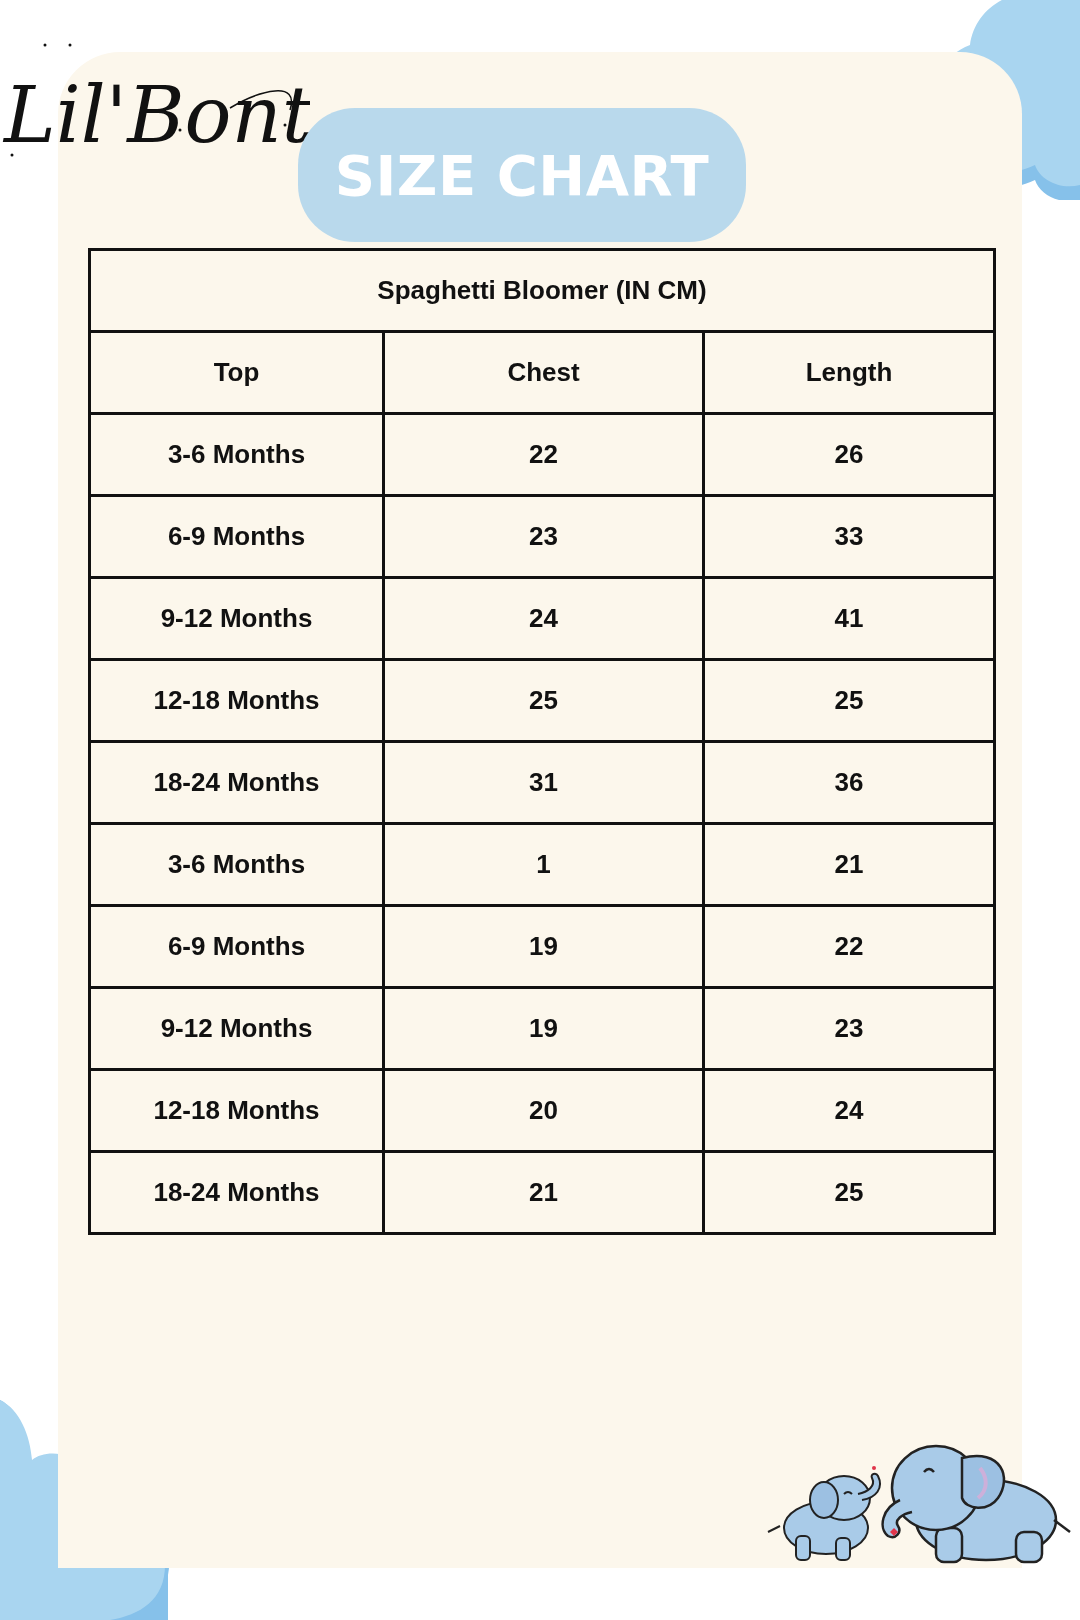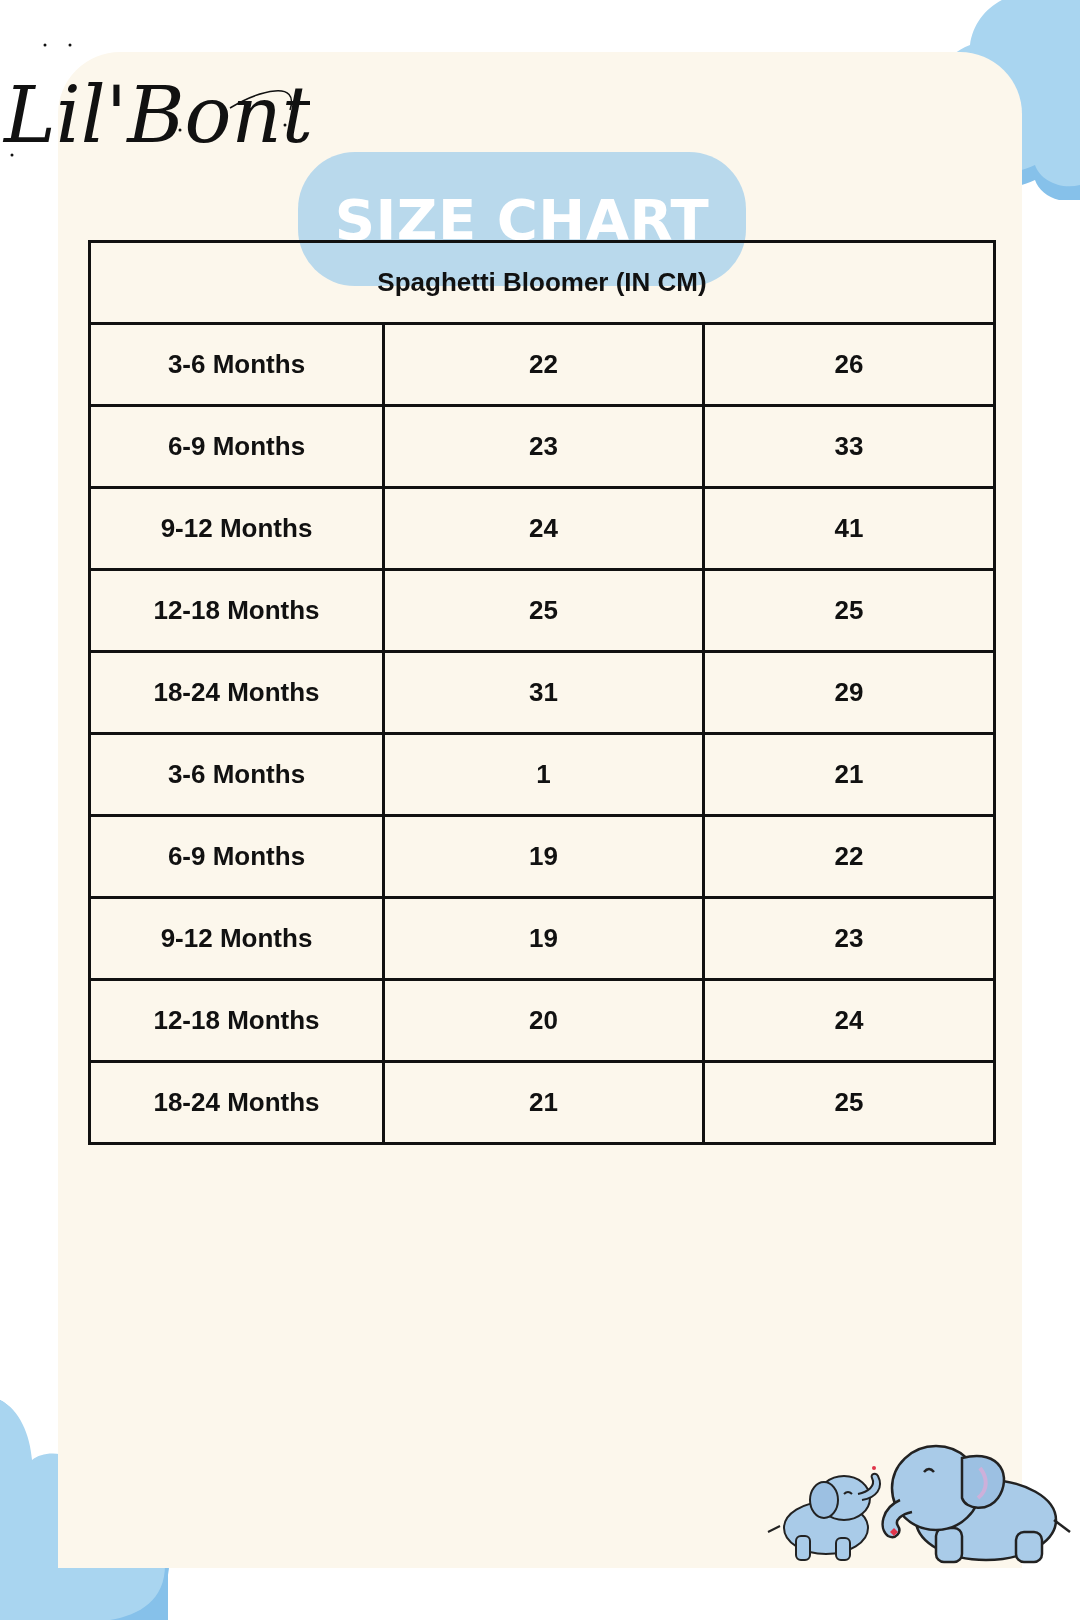--- a/index.html
+++ b/index.html
@@ -37,33 +37,32 @@
       position: absolute;
       left: 298px;
       top: 108px;
       width: 448px;
       height: 134px;
       background: #b9d9ec;
       border-radius: 57px;
       display: flex;
       align-items: center;
       justify-content: center;
-      margin-top: 44px;
     }
     .title-pill span {
       color: #ffffff;
       font-family: "DejaVu Sans", sans-serif;
       font-weight: bold;
       font-size: 56px;
       letter-spacing: 0.5px;
     }
     table.size-table {
       position: absolute;
       left: 88px;
-      top: 240px;
+      top: 248px;
       width: 905px;
       border-collapse: collapse;
       table-layout: fixed;
     }
     table.size-table td {
       border: 3px solid #111111;
       height: 79px;
       text-align: center;
       vertical-align: middle;
       font-family: "Liberation Sans", sans-serif;
@@ -122,20 +121,25 @@
       <col class="c1">
       <col class="c2">
       <col class="c3">
     </colgroup>
   <tbody>
       <tr>
     <td colspan="3" class="caption-cell">Spaghetti Bloomer (IN CM)</td>
   </tr>
 
   <tr>
+    <td>Top</td>
+    <td>Chest</td>
+    <td>Length</td>
+  </tr>
+  <tr>
     <td>3-6 Months</td>
     <td>22</td>
     <td>26</td>
   </tr>
   <tr>
     <td>6-9 Months</td>
     <td>23</td>
     <td>33</td>
   </tr>
   <tr>
@@ -144,21 +148,21 @@
     <td>41</td>
   </tr>
   <tr>
     <td>12-18 Months</td>
     <td>25</td>
     <td>25</td>
   </tr>
   <tr>
     <td>18-24 Months</td>
     <td>31</td>
-    <td>29</td>
+    <td>36</td>
   </tr>
 
   <tr>
     <td>3-6 Months</td>
     <td>1</td>
     <td>21</td>
   </tr>
   <tr>
     <td>6-9 Months</td>
     <td>19</td>

